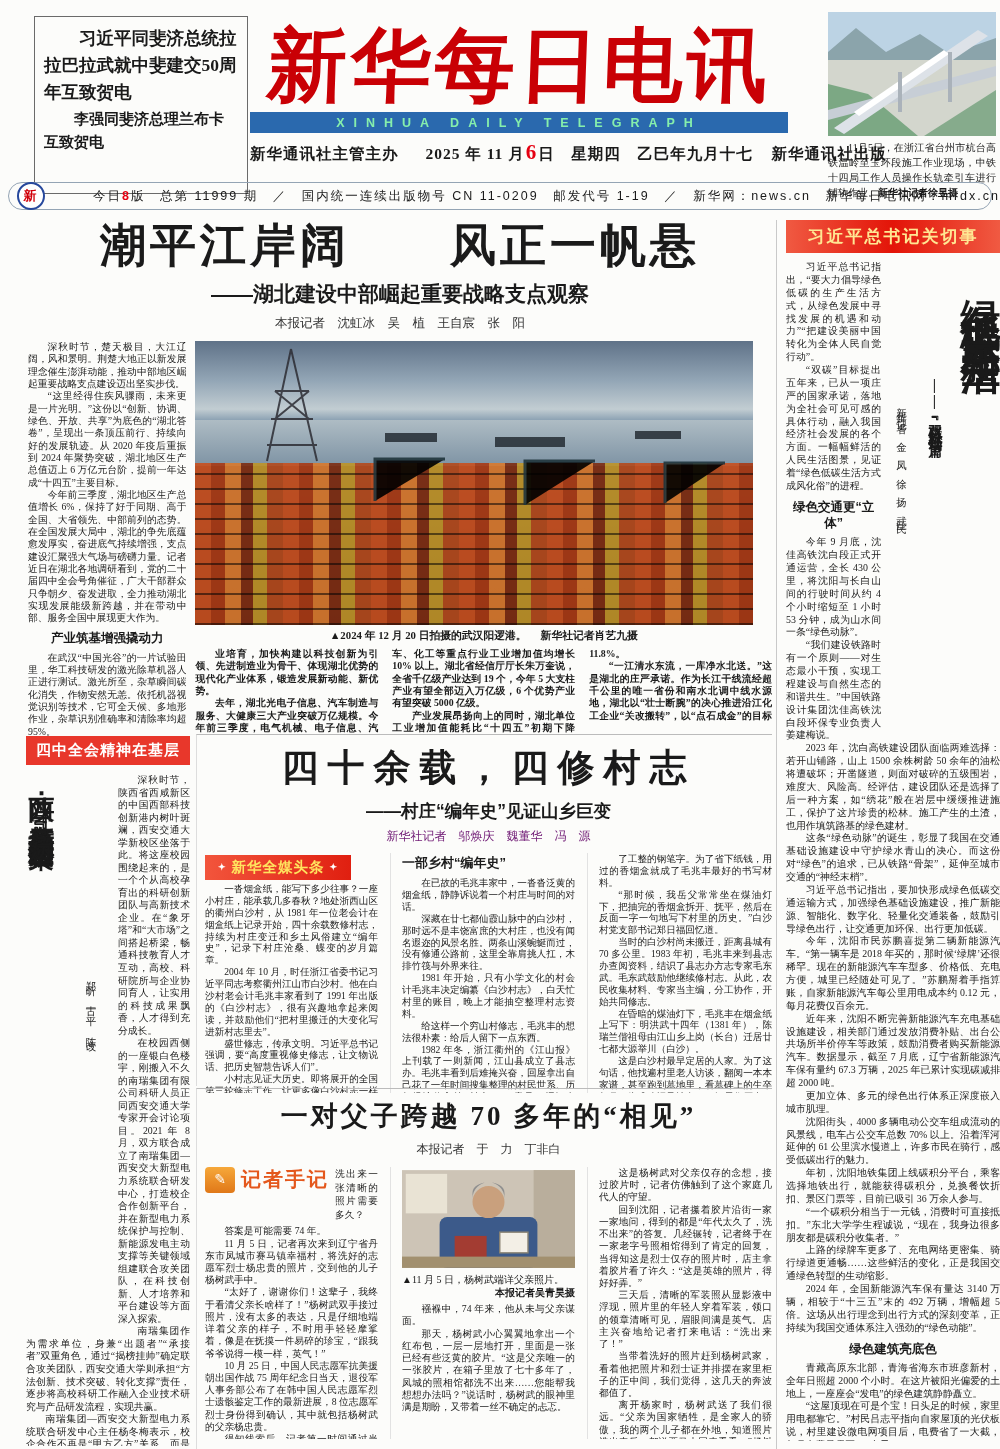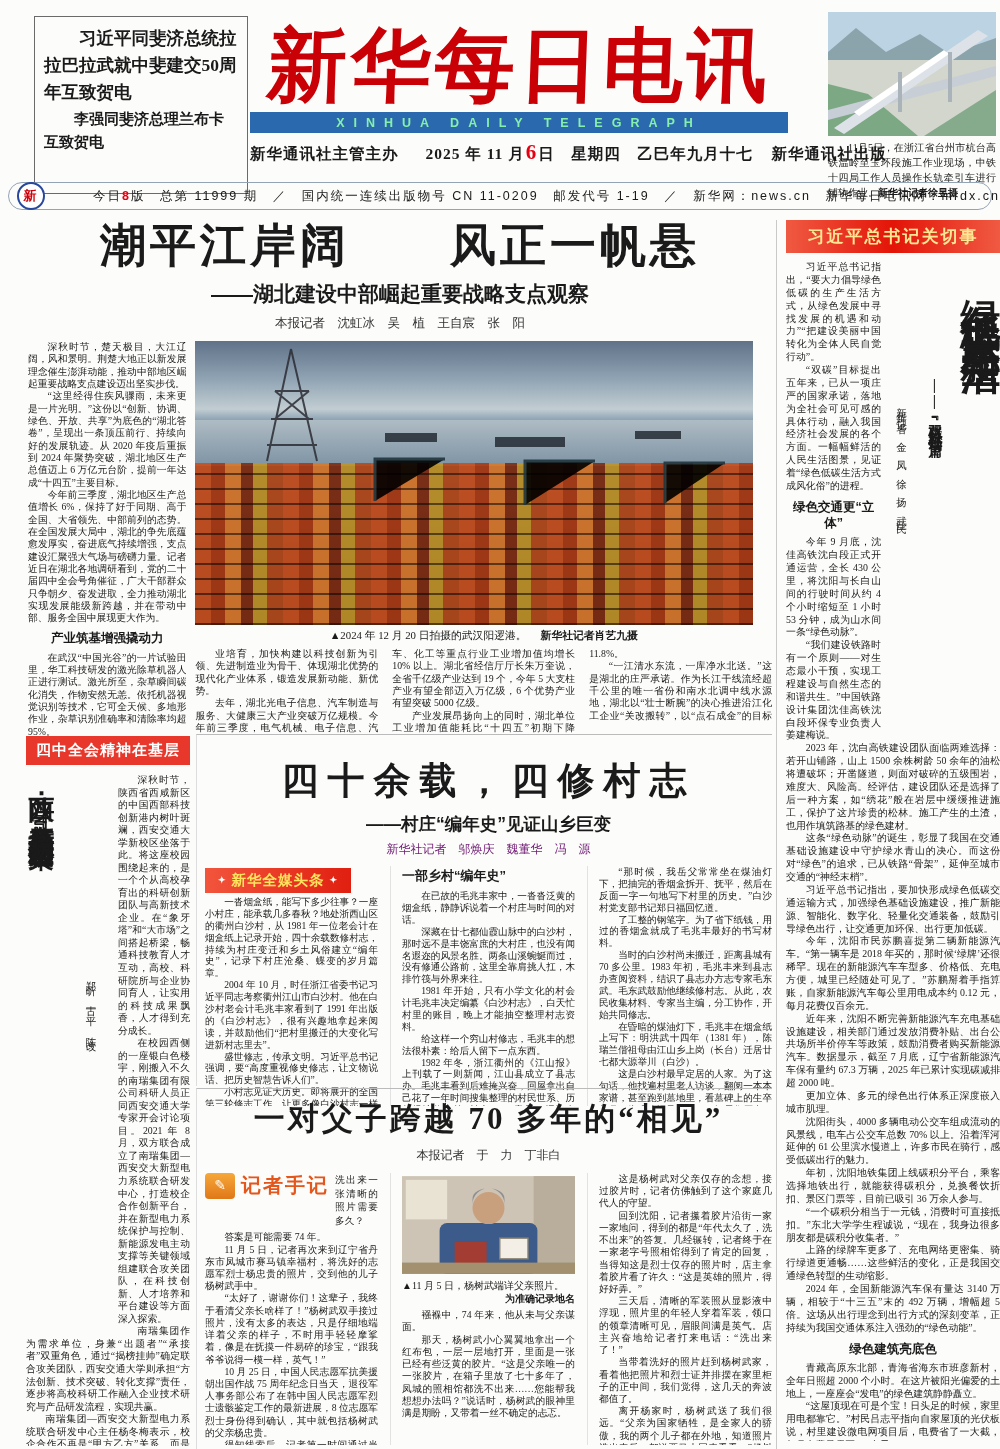--- a/index.html
+++ b/index.html
@@ -36,21 +36,21 @@
   .bt p{margin:0;text-indent:2em;}
   .bt .sub{font-family:"Liberation Sans","DejaVu Sans",sans-serif;font-weight:bold;text-align:center;
            text-indent:0;font-size:12.5px;margin:6px 0 5px;}
   
   .hubei{left:28px;top:220px;width:744px;height:512px;}
   .hubei .h1{font-size:46px;font-weight:bold;text-align:center;letter-spacing:4px;line-height:1.15;}
   .hubei .h2{font-size:21px;font-weight:bold;text-align:center;margin-top:7px;}
   .hubei .by{font-size:12.5px;text-align:center;margin-top:7px;color:#333;}
   .hubei .row{display:flex;gap:9px;margin-top:9px;}
   .hu-col1{width:177px;height:404px;overflow:hidden;font-size:9.8px;line-height:1.26;}
-  .hu-right{width:644px;}
+  .hu-right{width:644px;font-weight:bold;}
   .photo-port{width:558px;height:284px;position:relative;overflow:hidden;
      background:linear-gradient(180deg,#5f7288 0%,#93a6b6 14%,#c2cdd2 24%,#8aa0b2 28%,
                 #77909f 36%,#50464e 44%,#32262d 72%,#1f171c 100%);}
   .containers{position:absolute;left:0;bottom:0;width:100%;height:57%;opacity:.9;
      background-image:
        repeating-linear-gradient(0deg,rgba(0,0,0,.55) 0 2px,rgba(255,255,255,0) 2px 15px),
        repeating-linear-gradient(90deg,#c8501f 0 16px,#a93a14 16px 30px,#d97a2e 30px 46px,
          #7e2d12 46px 58px,#bf9428 58px 72px,#b44a1c 72px 88px);}
   .water{position:absolute;left:0;top:28%;width:100%;height:16%;
      background:linear-gradient(180deg,#aebcc4,#7e93a4);}
@@ -73,37 +73,37 @@
   
   .shaanxi{left:26px;top:736px;width:164px;height:712px;}
   .s-banner{background:#e8372b;color:#fff;font-weight:bold;font-size:15px;text-align:center;
             padding:5px 0;letter-spacing:1px;font-family:"Liberation Sans",sans-serif;}
   .s-body{margin-top:9px;height:672px;overflow:hidden;font-size:9.8px;line-height:1.28;}
   .s-float{float:left;width:86px;height:552px;position:relative;margin:0 6px 4px 0;}
   .s-h{position:absolute;left:2px;top:2px;font-size:26px;font-weight:bold;line-height:1;letter-spacing:1px;}
   .s-by{position:absolute;left:58px;top:198px;font-size:10.5px;letter-spacing:5px;color:#222;}
   
   .village{left:196px;top:734px;width:576px;height:352px;border-top:1px solid #bbb;
-           border-left:1px solid #ddd;padding:21px 0 0 8px;box-sizing:border-box;}
+           border-left:1px solid #ddd;padding:8px 0 0 8px;box-sizing:border-box;}
   .v-h1{font-size:37px;font-weight:bold;text-align:center;letter-spacing:9px;}
   .v-h2{font-size:17.5px;font-weight:bold;text-align:center;margin-top:6px;}
   .v-by{font-size:12px;text-align:center;margin-top:5px;color:#701a75;}
   .v-cols{display:flex;gap:12px;margin-top:8px;height:240px;overflow:hidden;}
   .v-col{flex:1;font-size:9.6px;line-height:1.24;overflow:hidden;}
   .v-col + .v-col{border-left:1px solid #e2e2e2;padding-left:11px;}
   .v-banner{float:left;width:146px;height:25px;background:linear-gradient(90deg,#f2553c,#e01f10);
             color:#ffe45e;font-weight:bold;font-size:14.5px;line-height:25px;text-align:center;
             letter-spacing:1px;margin:2px 6px 3px 0;font-family:"Liberation Sans",sans-serif;}
   .v-banner .st{color:#fff;font-size:9px;vertical-align:2px;}
   .v-sub{font-family:"Liberation Sans",sans-serif;font-weight:bold;text-align:left;font-size:13px;
          margin:2px 0 6px;}
   
   .father{left:196px;top:1088px;width:576px;height:361px;border-top:1px solid #bbb;
           border-left:1px solid #ddd;padding:9px 0 0 8px;box-sizing:border-box;}
-  .f-h1{font-size:31px;font-weight:bold;text-align:center;letter-spacing:3px;}
+  .f-h1{font-size:27px;font-weight:bold;text-align:center;letter-spacing:3px;}
   .f-by{font-size:12px;text-align:center;margin-top:7px;color:#333;}
   .f-cols{display:flex;gap:12px;margin-top:9px;height:272px;overflow:hidden;}
   .f-col{flex:1;font-size:9.7px;line-height:1.26;overflow:hidden;}
   .f-col + .f-col{border-left:1px solid #e2e2e2;padding-left:11px;}
   .notes-hdr{display:flex;gap:6px;align-items:flex-start;margin-bottom:4px;}
   .notes-icon{width:30px;height:26px;border-radius:4px;background:linear-gradient(#f6a83a,#e07818);
               color:#fff;display:flex;align-items:center;justify-content:center;font-size:14px;flex:0 0 auto;}
   .notes-title{color:#e4571c;font-size:20px;font-weight:bold;letter-spacing:2px;white-space:nowrap;}
   .notes-intro{font-size:9.7px;line-height:1.4;width:74px;margin-left:auto;color:#222;}
   .f-photo{width:100%;height:104px;overflow:hidden;}
@@ -237,22 +237,22 @@
           <span>新华全媒头条</span>
           <span class="st">✦</span>
         </div>
         <div style="display:contents"><p>一沓烟盒纸，能写下多少往事？一座小村庄，能承载几多春秋？地处浙西山区的衢州白沙村，从 1981 年一位老会计在烟盒纸上记录开始，四十余载数修村志，持续为村庄变迁和乡土风俗建立“编年史”，记录下村庄沧桑、蝶变的岁月篇章。</p><p>2004 年 10 月，时任浙江省委书记习近平同志考察衢州江山市白沙村。他在白沙村老会计毛兆丰家看到了 1991 年出版的《白沙村志》，很有兴趣地拿起来阅读，并鼓励他们“把村里搬迁的大变化写进新村志里去”。</p><p>盛世修志，传承文明。习近平总书记强调，要“高度重视修史修志，让文物说话、把历史智慧告诉人们”。</p><p>小村志见证大历史。即将展开的全国第三轮修志工作，让更多像白沙村志一样的乡村史、志、谱被发掘、保护、传承，共同赓续着乡土中国的文脉与乡愁，见证着新时代的山乡巨变。</p></div>
       </div>
       <div class="v-col bt">
         <div class="v-sub">一部乡村“编年史”</div>
         <div style="display:contents"><p>在已故的毛兆丰家中，一沓沓泛黄的烟盒纸，静静诉说着一个村庄与时间的对话。</p><p>深藏在廿七都仙霞山脉中的白沙村，那时远不是丰饶富庶的大村庄，也没有闻名遐迩的风景名胜。两条山溪蜿蜒而过，没有修通公路前，这里全靠肩挑人扛，木排竹筏与外界来往。</p><p>1981 年开始，只有小学文化的村会计毛兆丰决定编纂《白沙村志》，白天忙村里的账目，晚上才能抽空整理村志资料。</p><p>给这样一个穷山村修志，毛兆丰的想法很朴素：给后人留下一点东西。</p><p>1982 年冬，浙江衢州的《江山报》上刊载了一则新闻，江山县成立了县志办。毛兆丰看到后难掩兴奋，回屋拿出自己花了一年时间搜集整理的村民世系、历年经济收入等“村志”——竟是一摞烟盒纸。</p></div>
       </div>
       <div class="v-col bt">
+          <p>了工整的钢笔字。为了省下纸钱，用过的香烟盒就成了毛兆丰最好的书写材料。</p>
           <p>“那时候，我岳父常常坐在煤油灯下，把抽完的香烟盒拆开、抚平，然后在反面一字一句地写下村里的历史。”白沙村党支部书记郑日福回忆道。</p>
-          <p>了工整的钢笔字。为了省下纸钱，用过的香烟盒就成了毛兆丰最好的书写材料。</p>
           <p>当时的白沙村尚未搬迁，距离县城有 70 多公里。1983 年初，毛兆丰来到县志办查阅资料，结识了县志办方志专家毛东武。毛东武鼓励他继续修村志。从此，农民收集材料、专家当主编，分工协作，开始共同修志。</p>
           <p>在昏暗的煤油灯下，毛兆丰在烟盒纸上写下：明洪武十四年（1381 年），陈瑞兰偕祖母由江山乡上岗（长台）迁居廿七都大源举川（白沙）。</p>
           <p>这是白沙村最早定居的人家。为了这句话，他找遍村里老人访谈，翻阅一本本家谱，甚至跑到墓地里，看墓碑上的生卒年月。为准确记录地名、了解居住历史，他时常跋山涉水，徒步走几十公里走访调查，几个月时间就穿坏了 7 双解放鞋。（下转 8 版）</p>
         </div>
     </div>
   </div>
 
   <div class="abs father">
     <div class="f-h1">一对父子跨越 70 多年的“相见”</div>
     <div class="f-by">本报记者　于　力　丁非白</div>
@@ -273,21 +273,21 @@
             <rect x="140" y="0" width="44" height="104" fill="#b9ae9c"></rect>
             <rect x="40" y="50" width="104" height="54" rx="8" fill="#3c5a8a"></rect>
             <circle cx="92" cy="34" r="17" fill="#c9a07d"></circle>
             <path d="M75 30 a17 17 0 0 1 34 0 l0 -6 a17 11 0 0 0 -34 0 z" fill="#8f8f8f"></path>
             <rect x="104" y="66" width="30" height="22" fill="#f3efe6" stroke="#8a8373" stroke-width="1.5"></rect>
             <rect x="56" y="70" width="34" height="26" fill="#a33c32"></rect>
             <rect x="0" y="92" width="184" height="12" fill="#a2906f"></rect>
           </svg>
         </div>
         <div class="f-cap1">▲11 月 5 日，杨树武端详父亲照片。</div>
-        <div class="f-cap2">为准确记录地名</div>
+        <div class="f-cap2">本报记者吴青昊摄</div>
         <div style="display:contents"><p>襁褓中，74 年来，他从未与父亲谋面。</p><p>那天，杨树武小心翼翼地拿出一个红布包，一层一层地打开，里面是一张已经有些泛黄的胶片。“这是父亲唯一的一张胶片，在箱子里放了七十多年了，凤城的照相馆都洗不出来……您能帮我想想办法吗？”说话时，杨树武的眼神里满是期盼，又带着一丝不确定的忐忑。</p></div>
       </div>
       <div class="f-col bt">
           <p>这是杨树武对父亲仅存的念想，接过胶片时，记者仿佛触到了这个家庭几代人的守望。</p>
           <p>回到沈阳，记者攥着胶片沿街一家一家地问，得到的都是“年代太久了，洗不出来”的答复。几经辗转，记者终于在一家老字号照相馆得到了肯定的回复，当得知这是烈士仅存的照片时，店主拿着胶片看了许久：“这是英雄的照片，得好好弄。”</p>
           <p>三天后，清晰的军装照从显影液中浮现，照片里的年轻人穿着军装，领口的领章清晰可见，眉眼间满是英气。店主兴奋地给记者打来电话：“洗出来了！”</p>
           <p>当带着洗好的照片赶到杨树武家，看着他把照片和烈士证并排摆在家里柜子的正中间，我们觉得，这几天的奔波都值了。</p>
           <p>离开杨家时，杨树武送了我们很远。“父亲为国家牺牲，是全家人的骄傲，我的两个儿子都在外地，知道照片洗出来后，都说要马上回来看看。”杨树武说。</p>
         </div>
     </div>

